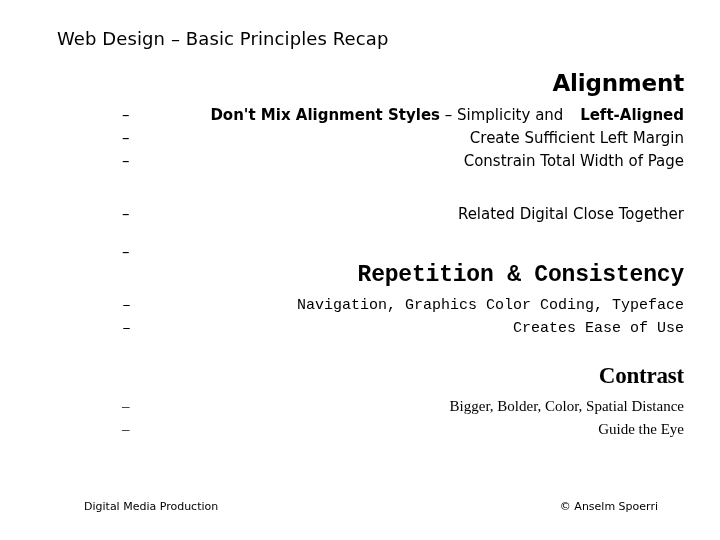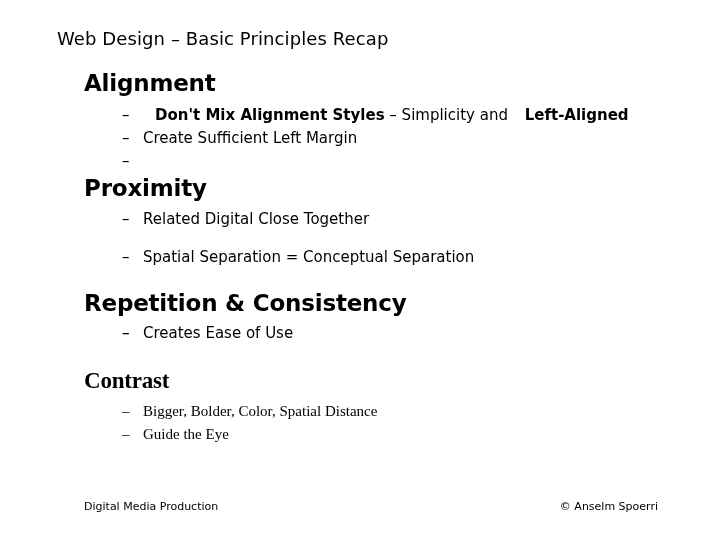--- a/index.html
+++ b/index.html
@@ -29,20 +29,21 @@
     font-weight: 400;
     letter-spacing: 0.1px;
     white-space: nowrap;
     line-height: 22px;
   }
   .body-area {
     position: absolute;
     left: 84px;
     top: 69px;
     width: 600px;
+    text-align: right;
   }
   .section {
     margin: 0;
   }
   .section-heading {
     font-size: 23px;
     font-weight: 700;
     line-height: 28px;
     margin: 0;
     letter-spacing: -0.2px;
@@ -73,21 +74,21 @@
     margin-left: 12px;
   }
   
   .sec-alignment { padding-top: 0; }
   .sec-alignment .bullets { margin-top: 7px; }
 
   .sec-proximity { padding-top: 24px; }
   .sec-proximity .bullets { margin-top: 6px; }
   .sec-proximity .bullet + .bullet { margin-top: 15px; }
 
-  .sec-repetition { padding-top: 20px; }
+  .sec-repetition { padding-top: 20px; font-family: Liberation Mono, monospace; }
   .sec-repetition .bullets { margin-top: 5px; }
 
   .sec-contrast { padding-top: 22px; font-family: Liberation Serif, serif; }
   .sec-contrast .bullets { margin-top: 5px; }
 
   .footer {
     position: absolute;
     left: 84px;
     right: 62px;
     top: 500px;
@@ -117,43 +118,43 @@
         <li class="bullet">
           <span class="dash">–</span>
           <span class="rich"><span class="b">Don't Mix Alignment Styles</span><span> – Simplicity and </span><span class="b">Left-Aligned</span></span>
         </li>
         <li class="bullet">
           <span class="dash">–</span>
           <span class="rich"><span>Create Sufficient Left Margin</span></span>
         </li>
         <li class="bullet">
           <span class="dash">–</span>
+          <span class="rich"><span>Constrain Total Width of Page</span></span>
         </li>
       </ul>
     </div>
 
     <div class="section sec-proximity">
-      <div class="section-heading">Proximity</div>
       <ul class="bullets">
         <li class="bullet">
           <span class="dash">–</span>
           <span class="rich"><span>Related Digital Close Together</span></span>
         </li>
         <li class="bullet">
           <span class="dash">–</span>
-          <span class="rich"><span>Spatial Separation = Conceptual Separation</span></span>
         </li>
       </ul>
     </div>
 
     <div class="section sec-repetition">
       <div class="section-heading">Repetition &amp; Consistency</div>
       <ul class="bullets">
         <li class="bullet">
           <span class="dash">–</span>
+          <span class="rich"><span>Navigation, Graphics Color Coding, Typeface</span></span>
         </li>
         <li class="bullet">
           <span class="dash">–</span>
           <span class="rich"><span>Creates Ease of Use</span></span>
         </li>
       </ul>
     </div>
 
     <div class="section sec-contrast">
       <div class="section-heading">Contrast</div>

